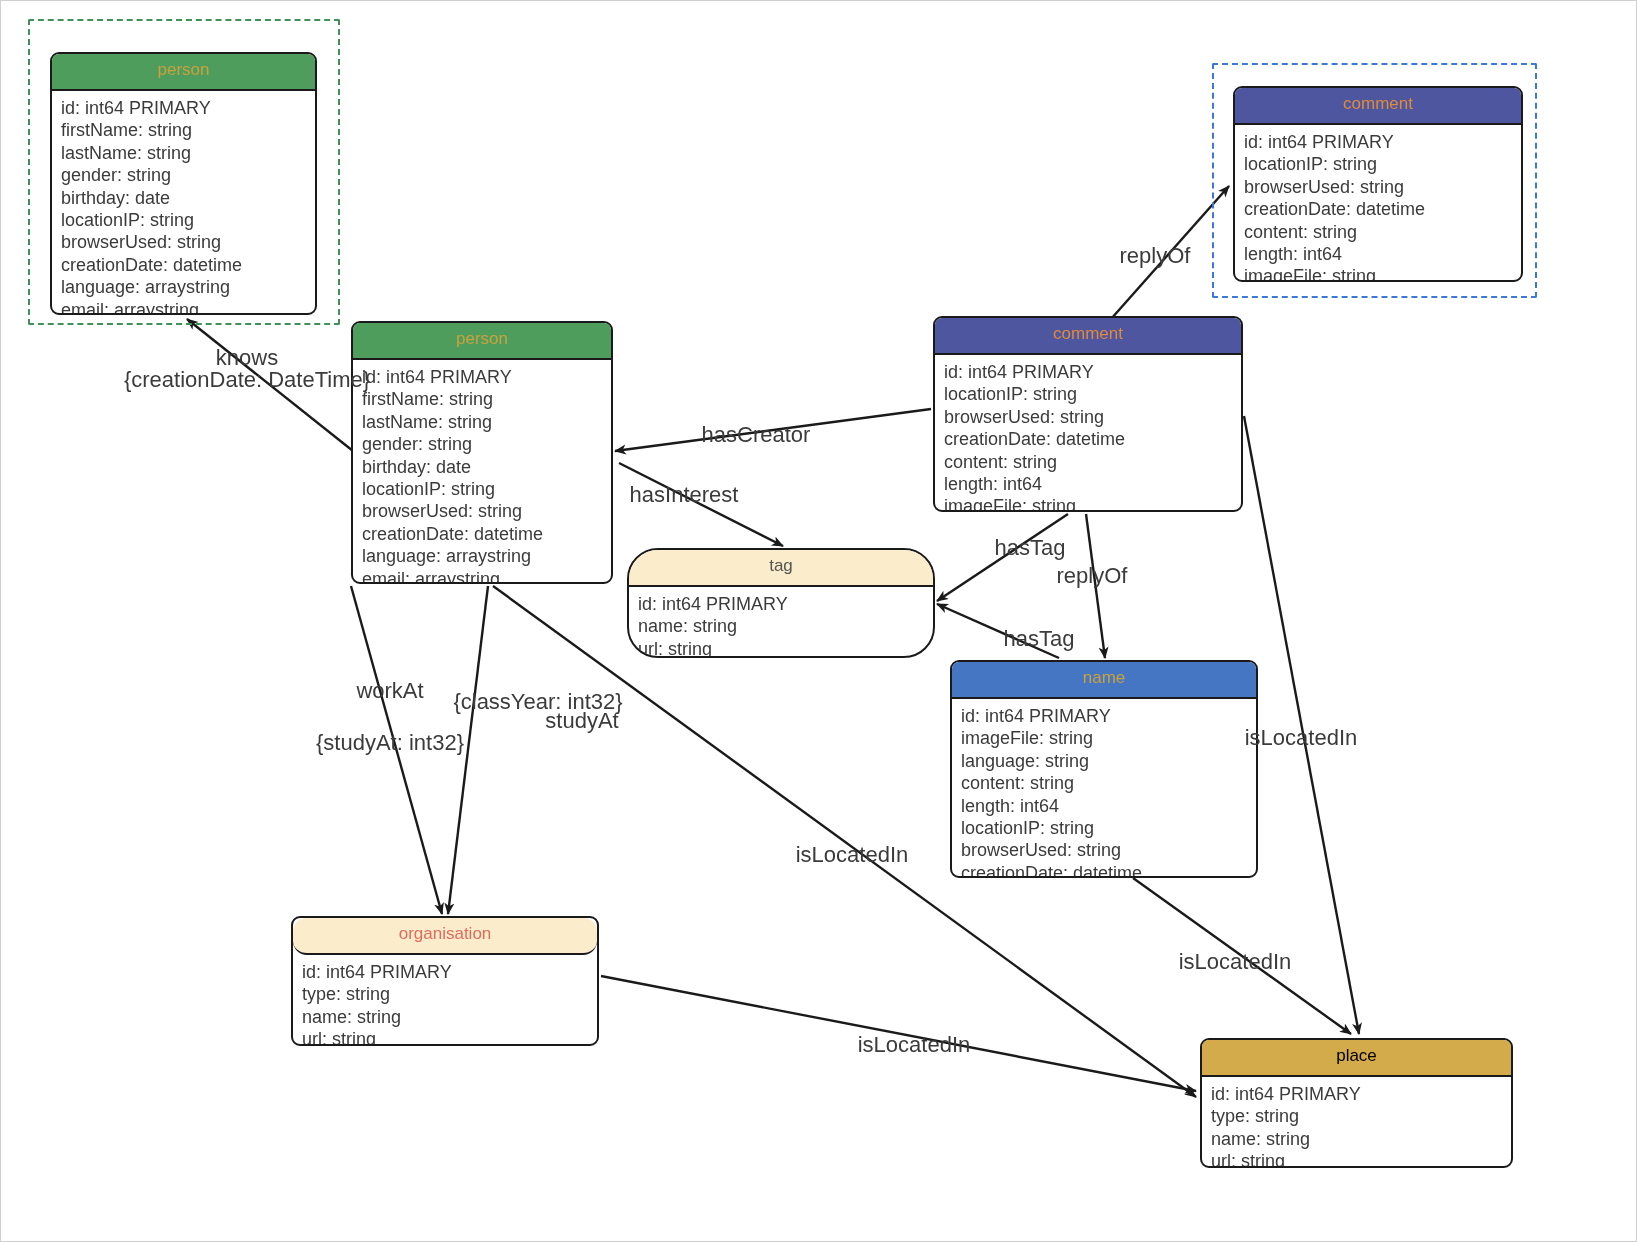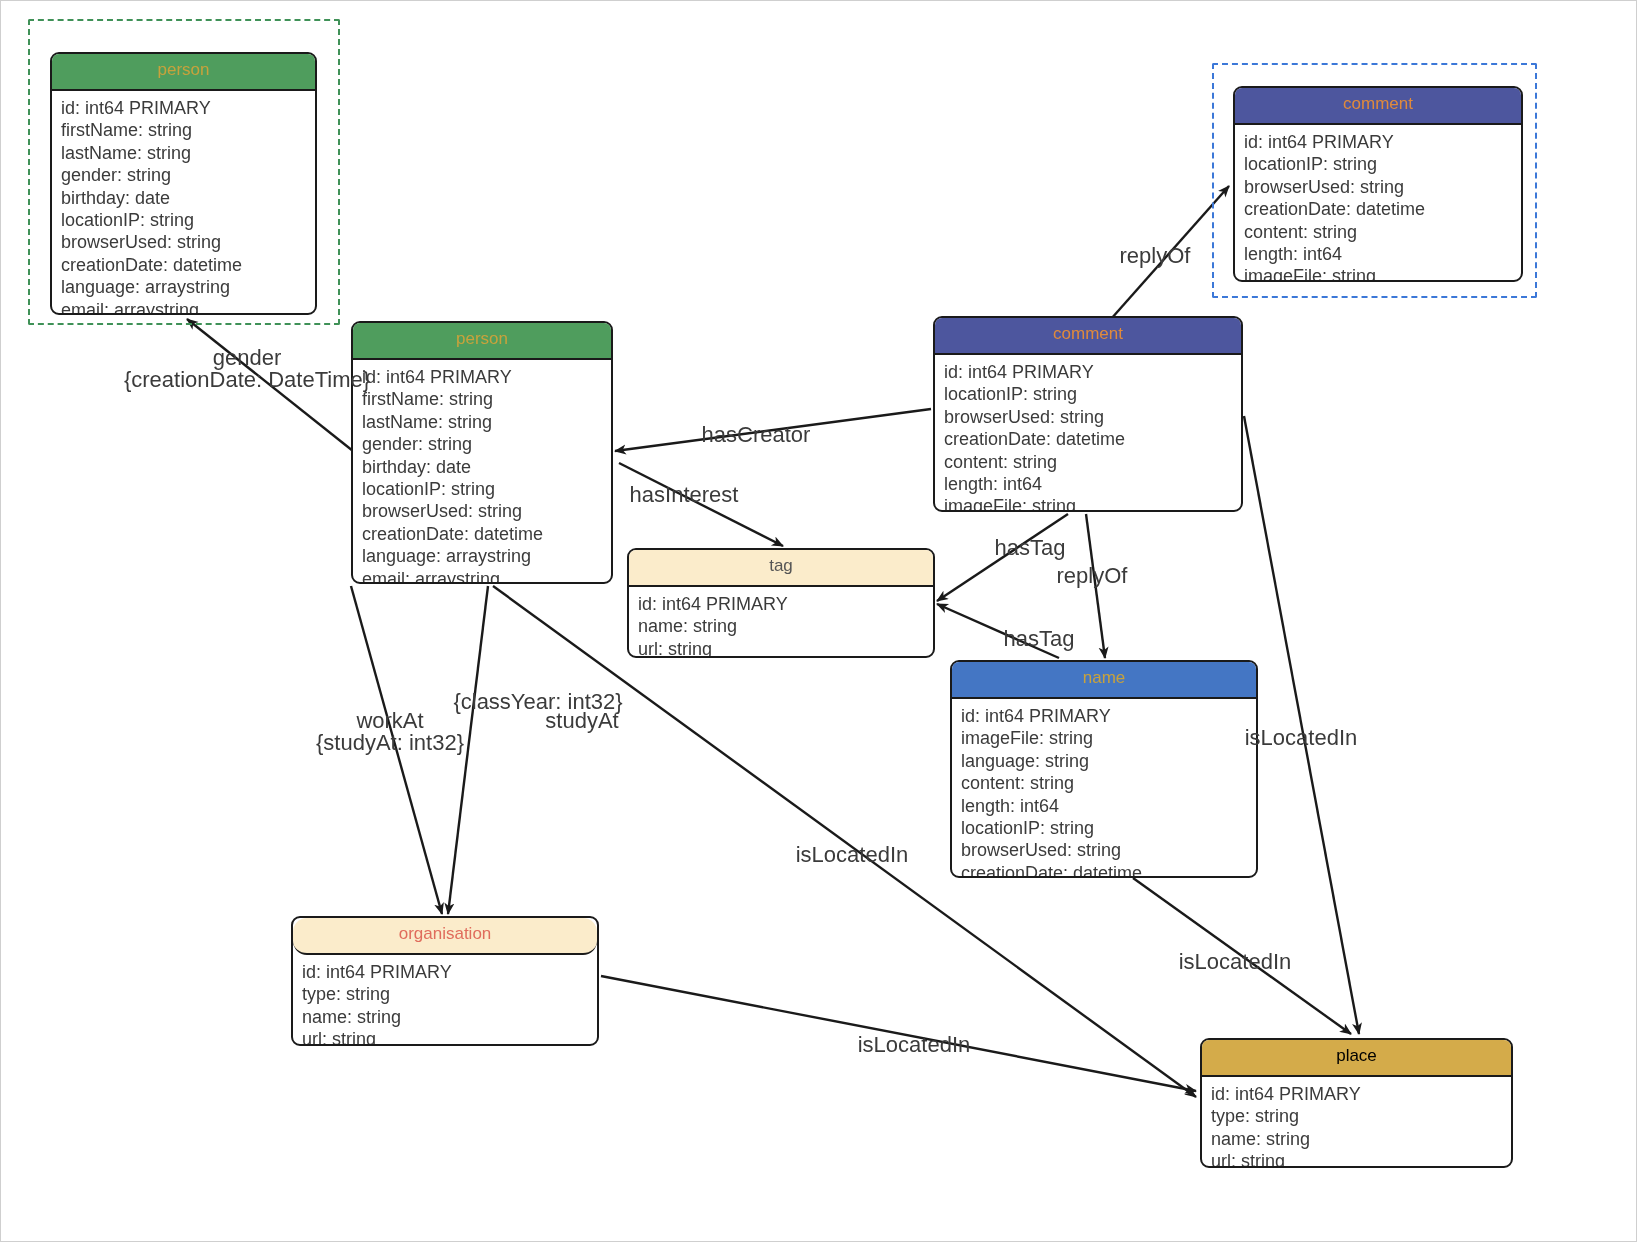--- a/index.html
+++ b/index.html
@@ -147,21 +147,21 @@
         <div class="table-body">
           <div class="field-row">id: int64  PRIMARY</div>
           <div class="field-row">locationIP: string</div>
           <div class="field-row">browserUsed: string</div>
           <div class="field-row">creationDate: datetime</div>
           <div class="field-row">content: string</div>
           <div class="field-row">length: int64</div>
           <div class="field-row">imageFile: string</div>
         </div>
       </div>
-      <div class="table-node" style="left: 626px; top: 547px; width: 308px; height: 110px; border-color: rgb(26, 26, 26);">
+      <div class="table-node" style="left: 626px; top: 547px; width: 308px; height: 110px; border-color: rgb(26, 26, 26); border-radius: 31px;">
         <div class="table-header" style="background: rgb(251, 236, 203); color: rgb(85, 85, 85);">tag</div>
         <div class="table-body">
           <div class="field-row">id: int64  PRIMARY</div>
           <div class="field-row">name: string</div>
           <div class="field-row">url: string</div>
         </div>
       </div>
       <div class="table-node" style="left: 949px; top: 659px; width: 308px; height: 218px; border-color: rgb(26, 26, 26);">
         <div class="table-header" style="background: rgb(68, 118, 196); color: rgb(200, 162, 60);">name</div>
         <div class="table-body">
@@ -188,29 +188,29 @@
         <div class="table-header" style="background: rgb(212, 171, 74); color: #000000;">place</div>
         <div class="table-body">
           <div class="field-row">id: int64  PRIMARY</div>
           <div class="field-row">type: string</div>
           <div class="field-row">name: string</div>
           <div class="field-row">url: string</div>
         </div>
       </div>
     </div>
   <div id="labels-layer">
-      <div class="edge-label" style="left: 246px; top: 346px; transform: translateX(-50%);">gender</div>
+      <div class="edge-label" style="left: 246px; top: 346px; transform: translateX(-50%);">knows</div>
       <div class="edge-label" style="left: 246px; top: 368px; transform: translateX(-50%);">{creationDate: DateTime}</div>
       <div class="edge-label" style="left: 1154px; top: 244px; transform: translateX(-50%);">replyOf</div>
       <div class="edge-label" style="left: 755px; top: 423px; transform: translateX(-50%);">hasCreator</div>
       <div class="edge-label" style="left: 683px; top: 483px; transform: translateX(-50%);">hasInterest</div>
       <div class="edge-label" style="left: 1029px; top: 536px; transform: translateX(-50%);">hasTag</div>
       <div class="edge-label" style="left: 1091px; top: 564px; transform: translateX(-50%);">replyOf</div>
       <div class="edge-label" style="left: 1038px; top: 627px; transform: translateX(-50%);">hasTag</div>
-      <div class="edge-label" style="left: 389px; top: 709px; transform: translateX(-50%);">workAt</div>
+      <div class="edge-label" style="left: 389px; top: 679px; transform: translateX(-50%);">workAt</div>
       <div class="edge-label" style="left: 389px; top: 731px; transform: translateX(-50%);">{studyAt: int32}</div>
       <div class="edge-label" style="left: 537px; top: 709px; transform: translateX(-50%); margin-left: 44px;">studyAt</div>
       <div class="edge-label" style="left: 537px; top: 690px; transform: translateX(-50%);">{classYear: int32}</div>
       <div class="edge-label" style="left: 1300px; top: 726px; transform: translateX(-50%);">isLocatedIn</div>
       <div class="edge-label" style="left: 851px; top: 843px; transform: translateX(-50%);">isLocatedIn</div>
       <div class="edge-label" style="left: 1234px; top: 950px; transform: translateX(-50%);">isLocatedIn</div>
       <div class="edge-label" style="left: 913px; top: 1033px; transform: translateX(-50%);">isLocatedIn</div>
     </div>
 
 </div>

